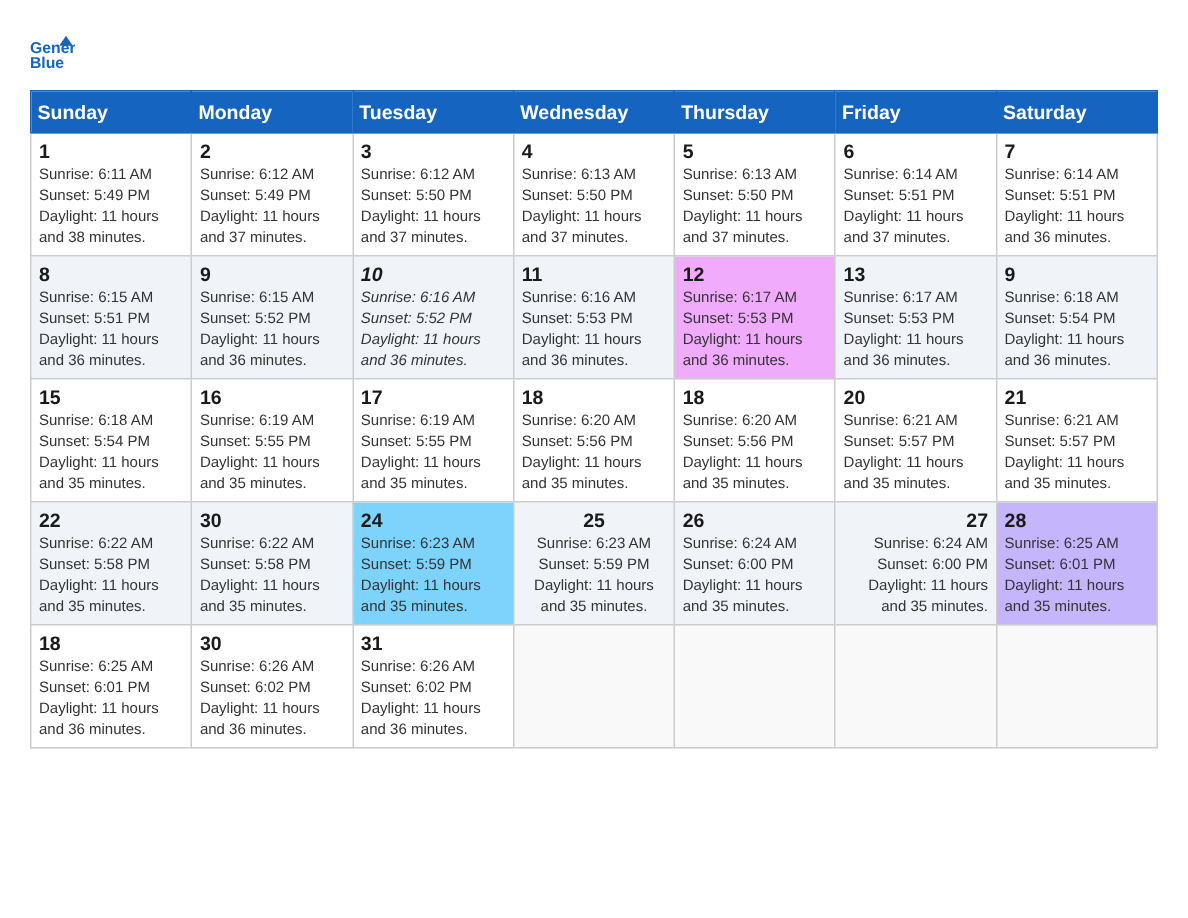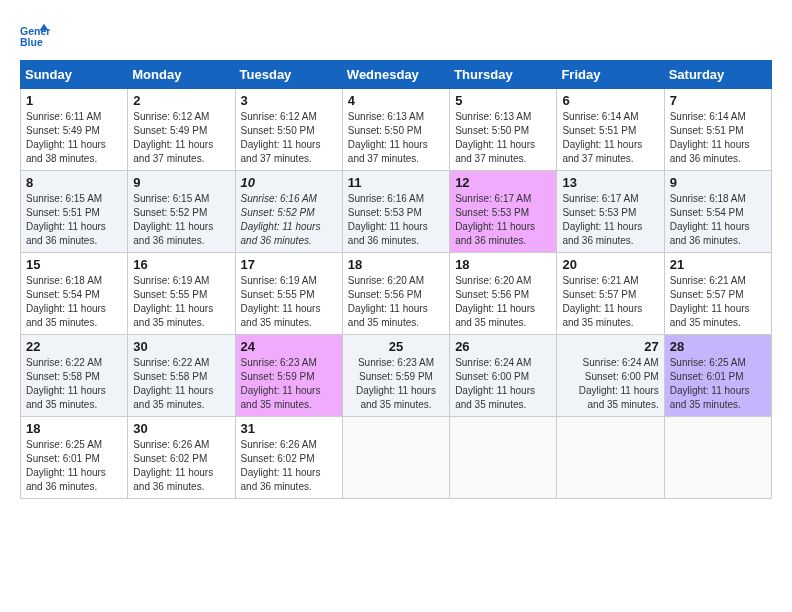--- a/index.html
+++ b/index.html
@@ -206,21 +206,21 @@
       </tr>
       <tr>
         <td style="background: rgb(240, 244, 248);">
           <span class="day-num">22</span>
           <div class="day-info">Sunrise: 6:22 AM<br>Sunset: 5:58 PM<br>Daylight: 11 hours and 35 minutes.</div>
         </td>
         <td style="background: rgb(240, 244, 248);">
           <span class="day-num">30</span>
           <div class="day-info">Sunrise: 6:22 AM<br>Sunset: 5:58 PM<br>Daylight: 11 hours and 35 minutes.</div>
         </td>
-        <td style="background: #f0abfc;">
+        <td style="background: #7dd3fc;">
           <span class="day-num">24</span>
           <div class="day-info">Sunrise: 6:23 AM<br>Sunset: 5:59 PM<br>Daylight: 11 hours and 35 minutes.</div>
         </td>
         <td style="background: rgb(240, 244, 248); text-align: center;">
           <span class="day-num">25</span>
           <div class="day-info">Sunrise: 6:23 AM<br>Sunset: 5:59 PM<br>Daylight: 11 hours and 35 minutes.</div>
         </td>
         <td style="background: rgb(240, 244, 248);">
           <span class="day-num">26</span>
           <div class="day-info">Sunrise: 6:24 AM<br>Sunset: 6:00 PM<br>Daylight: 11 hours and 35 minutes.</div>

